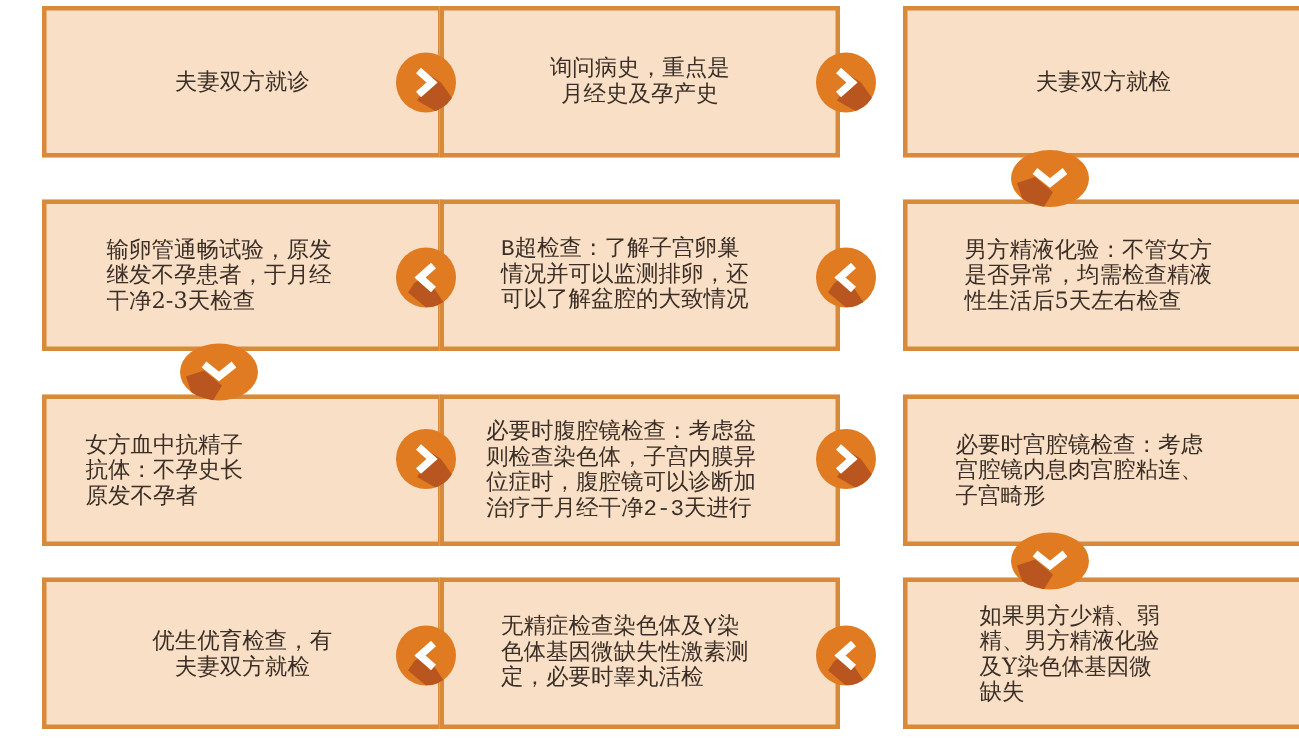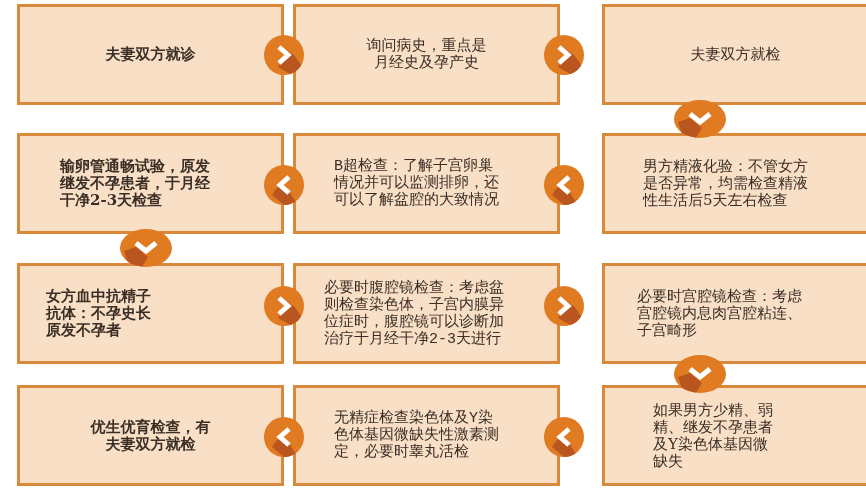--- a/index.html
+++ b/index.html
@@ -2,21 +2,21 @@
 <html><head>
 <meta charset="utf-8">
 <style>
   html, body { margin:0; padding:0; }
   body { width:866px; height:495px; background:#ffffff; position:relative; overflow:hidden;
          font-family:"DejaVu Serif","Liberation Serif",serif; }
   .box { position:absolute; box-sizing:border-box; width:267px; height:101px;
          background:#f8dfc6; border:3px solid #d9893a; display:flex; align-items:center;
          color:#3a2e26; font-size:15px; line-height:17px; }
   .box .txt { white-space:pre-line; }
-  .c1 { left:17px;font-weight:bold; } .c2 { left:293px;font-family:Liberation Mono, monospace; } .c3 { left:602px; }
+  .c1 { left:28px; } .c2 { left:293px;font-family:Liberation Mono, monospace; } .c3 { left:602px; }
   .r1 { top:4px; } .r2 { top:133px; } .r3 { top:263px; } .r4 { top:385px; }
   .center { justify-content:center; text-align:center; }
   .left { justify-content:flex-start; text-align:left; }
   .arrow { position:absolute; width:40px; height:40px; border-radius:50%; background:#e07b22; overflow:hidden; z-index:2; }
   .arrow.v { width:52px; height:38px; }
   .arrow svg { position:absolute; left:0; top:0; width:100%; height:100%; }
 </style>
 </head>
 <body>
 
@@ -68,21 +68,21 @@
     <span class="txt">优生优育检查，有
 夫妻双方就检</span>
   </div>
 <div class="box c2 r4 left" style="padding-left:38px">
     <span class="txt">无精症检查染色体及Y染
 色体基因微缺失性激素测
 定，必要时睾丸活检</span>
   </div>
 <div class="box c3 r4 left" style="padding-left:48px">
     <span class="txt">如果男方少精、弱
-精、继发不孕患者
+精、男方精液化验
 及Y染色体基因微
 缺失</span>
   </div>
 
 <div class="arrow" style="left:264px;top:35px">
   <svg viewBox="0 0 40 40">
       <polygon points="16,11 30,20 40,34 28,40 14,32 22,20" fill="#b9561f"></polygon>
       <polyline points="15,12 24,20 15,28" fill="none" stroke="#fff" stroke-width="5"></polyline>
     </svg>
 </div>

